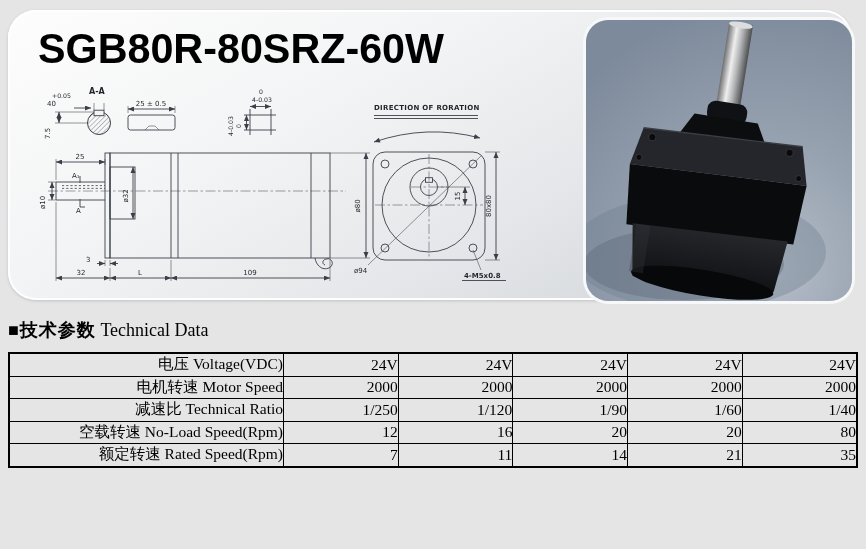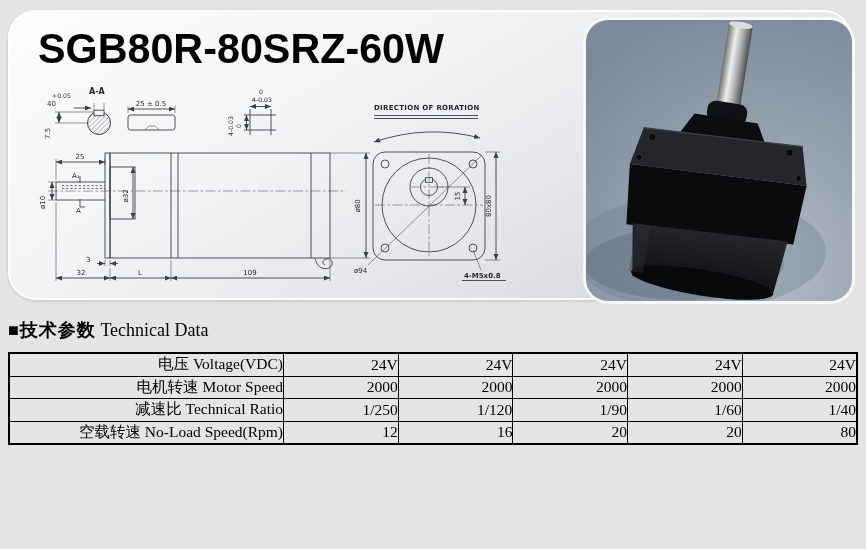--- a/index.html
+++ b/index.html
@@ -241,16 +241,24 @@
         <td class="val">1/40</td>
       </tr>
       <tr>
         <td class="lbl">空载转速 No-Load Speed(Rpm)</td>
         <td class="val">12</td>
         <td class="val">16</td>
         <td class="val">20</td>
         <td class="val">20</td>
         <td class="val">80</td>
       </tr>
+      <tr>
+        <td class="lbl">额定转速 Rated Speed(Rpm)</td>
+        <td class="val">7</td>
+        <td class="val">11</td>
+        <td class="val">14</td>
+        <td class="val">21</td>
+        <td class="val">35</td>
+      </tr>
     </tbody>
   </table>
 
 </div>
 
 </body></html>

